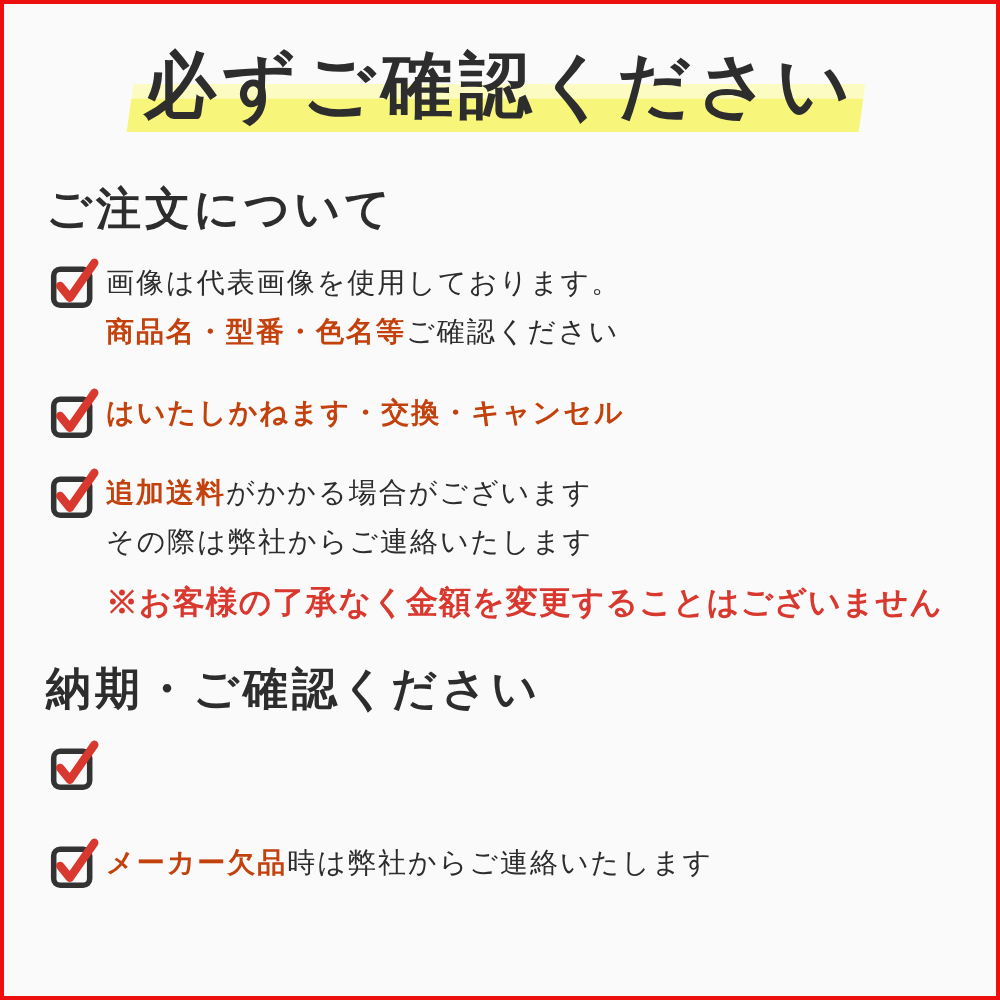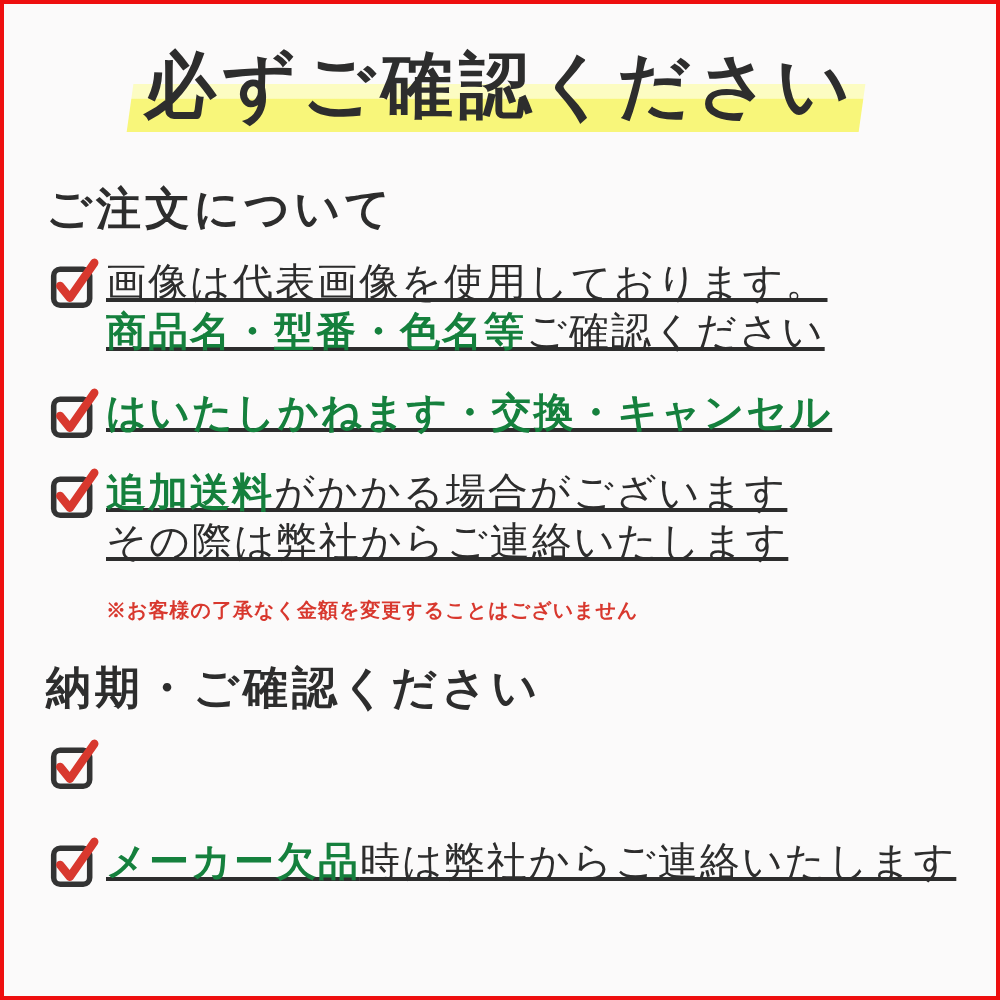--- a/index.html
+++ b/index.html
@@ -60,33 +60,32 @@
   .check-icon {
     flex: 0 0 auto;
     width: 48px; height: 48px;
     margin-top: 2px;
     margin-right: 8px;
   }
   .check-icon svg { overflow: visible; display: block; }
 
   .item-text { min-width: 0; }
   .line {
-    font-size: 40px;
+    font-size: 28px;
     line-height: 49px;
     letter-spacing: 2px;
     white-space: nowrap;
-    text-decoration: underline;
   }
-  .red { color: #15803d; font-weight: bold; }
+  .red { color: #c2410c; font-weight: bold; }
   .note {
-    font-size: 20px;
+    font-size: 32px;
     font-weight: bold;
     letter-spacing: 1px;
     color: #d8382e;
-    margin-top: 31px;
+    margin-top: 15px;
     white-space: nowrap;
   }
 </style>
 </head>
 <body>
 
 <div class="title-row">
   <div class="title">
     <span class="hl"></span>
     <span class="title-text">必ずご確認ください</span>

